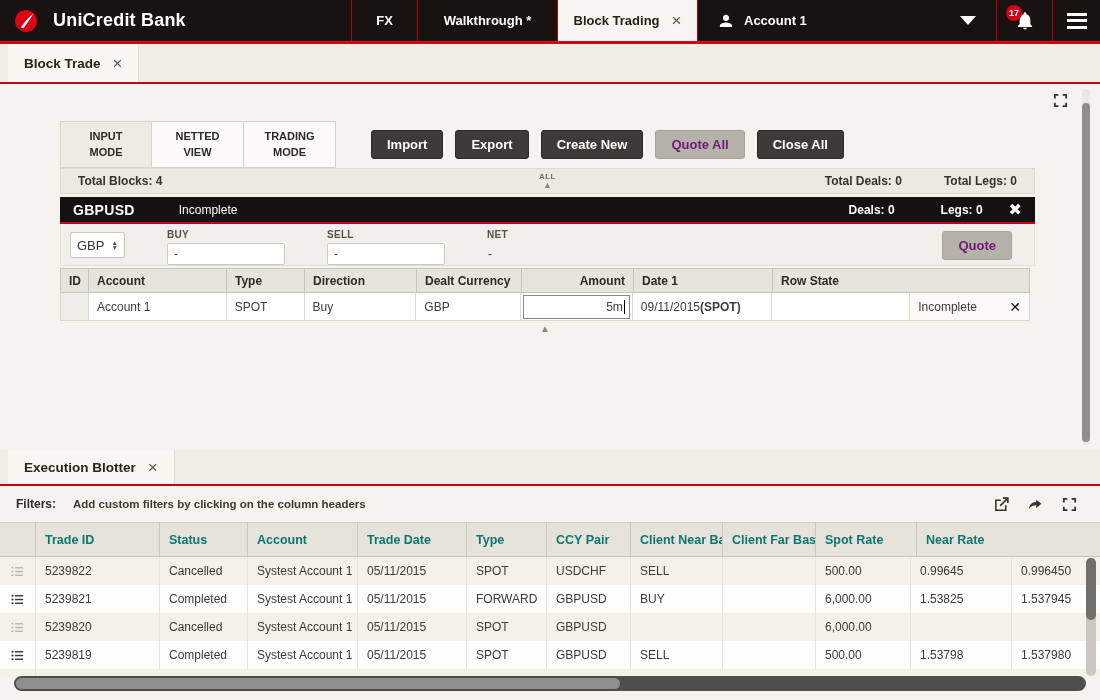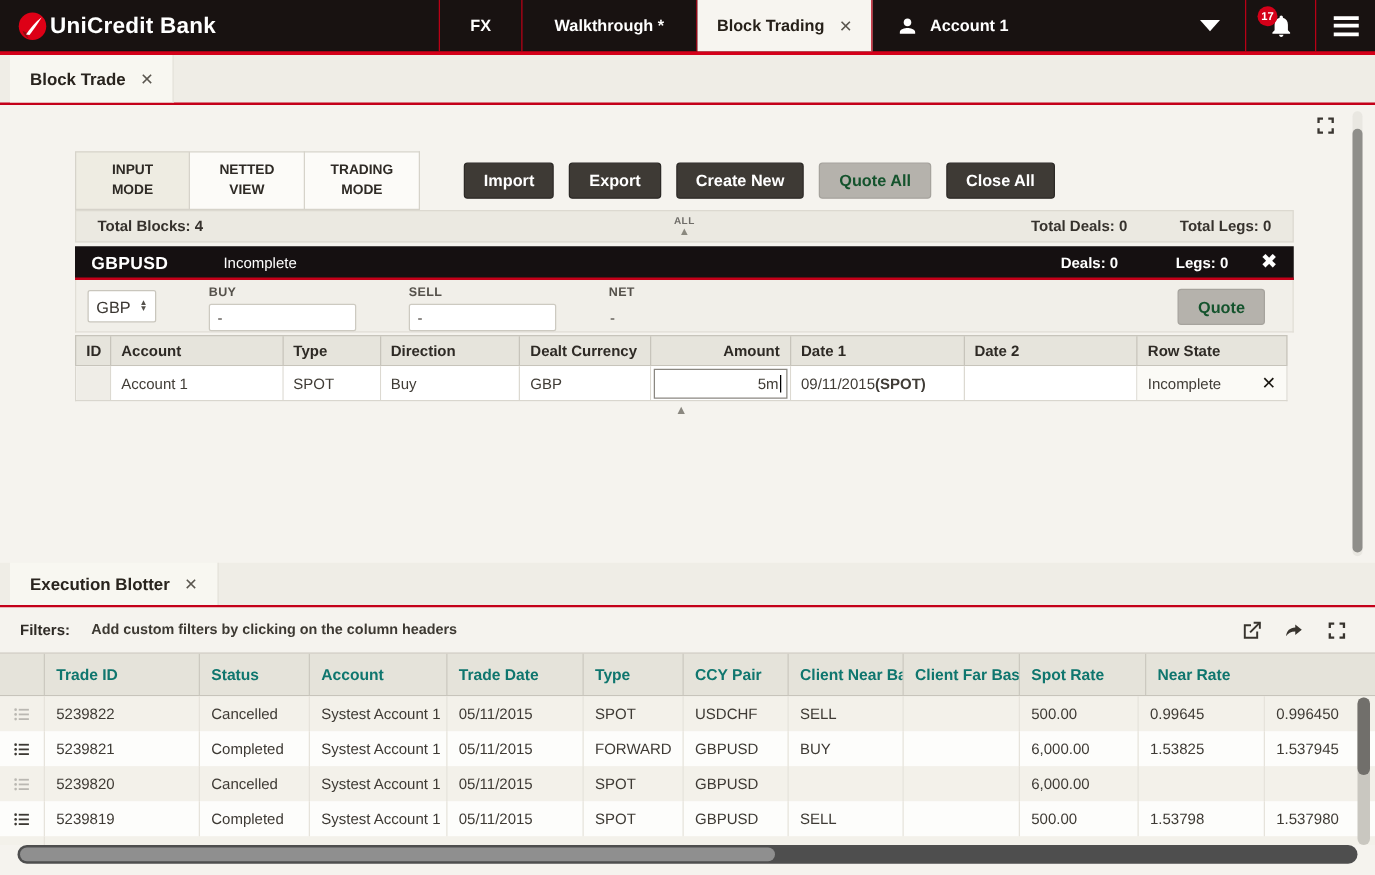--- a/index.html
+++ b/index.html
@@ -3,21 +3,21 @@
 <meta charset="utf-8">
 <style>
   *{box-sizing:border-box;margin:0;padding:0}
   html,body{width:1100px;height:700px}
   body{font-family:"Liberation Sans","DejaVu Sans",sans-serif;background:#f5f3ee;overflow:hidden;color:#2e2a25}
   .screen{width:1100px;height:700px;overflow:hidden;position:relative;background:#f5f3ee}
 
   
   .topbar{height:44px;background:#181211;display:flex;align-items:stretch;border-bottom:3px solid #d40019}
   .tb-sec{display:flex;align-items:center;justify-content:center;border-right:1px solid #b80016;color:#fff;font-weight:700;font-size:13px;cursor:default}
-  .brand{width:352px;justify-content:flex-start;padding-left:14px;gap:2px;font-size:18px;letter-spacing:.2px}
+  .brand{width:352px;justify-content:flex-start;padding-left:14px;gap:15px;font-size:18px;letter-spacing:.2px}
   .brand svg{flex:0 0 auto}
   .tb-fx{width:66px}
   .tb-walk{width:140px}
   .tb-tab{width:140px;background:#f7f5f0;color:#262019;gap:12px}
   .tab-x{color:#5a564f;font-weight:400;font-size:17px;line-height:1}
   .tb-account{flex:1;justify-content:flex-start;padding:0 20px;gap:10px}
   .caret-down{margin-left:auto;width:0;height:0;border-left:8px solid transparent;border-right:8px solid transparent;border-top:9px solid #fff}
   .tb-bell{width:56px;position:relative}
   .badge{position:absolute;top:5px;left:9px;min-width:16px;height:16px;border-radius:50%;background:#d40019;color:#fff;font-size:9px;font-weight:700;display:flex;align-items:center;justify-content:center}
   .tb-burger{width:47px;border-right:none;flex-direction:column;gap:3.5px}
@@ -35,21 +35,21 @@
   .panel-inner{padding:37px 0 0 60px}
 
   .mode-row{display:flex;height:47px;align-items:center;width:975px}
   .mode-tab{width:92px;height:47px;border:1px solid #d6d3ca;background:#fcfbf8;display:flex;align-items:center;justify-content:center;text-align:center;font-size:11px;font-weight:700;color:#2e2a25;line-height:1.4;cursor:default}
   .mode-tab+.mode-tab{border-left:none}
   .mode-tab.active{background:#eeece2}
   .mode-tab span{word-spacing:200px}
   .btn{background:#3e3a35;color:#fff;font-weight:700;font-size:13px;border:1px solid #2c2926;border-radius:3px;padding:6px 15px;font-family:inherit;cursor:default}
   .btn.first{margin-left:35px}
   .btn+.btn{margin-left:12px}
-  .btn.disabled{background:#b5b2ac;color:#14532d;border-color:#a6a39d}
+  .btn.disabled{background:#b5b2ac;color:#701a75;border-color:#a6a39d}
   .push{margin-left:auto}
 
   .totals-bar{height:26px;background:#ebe9e1;border:1px solid #dcd9d0;display:flex;align-items:center;font-size:12px;font-weight:700;color:#36322d;padding:0 17px;position:relative;width:975px}
   .tb-center{position:absolute;left:50%;transform:translateX(-50%);display:flex;flex-direction:column;align-items:center;line-height:1;cursor:default}
   .all-lbl{font-size:8px;color:#6f6d68;font-weight:700;letter-spacing:.4px}
   .all-tri{font-size:9px;color:#8b897f}
   .tb-right{margin-left:auto;display:flex;gap:42px}
 
   .block-card{width:975px;margin-top:3px}
   .bk-head{height:27px;background:#151011;border-bottom:2px solid #c40019;display:flex;align-items:center;color:#fff;padding:0 13px}
@@ -234,21 +234,20 @@
 
         <div class="dtable">
           <div class="dhead">
             <div class="dc w0">ID</div>
             <div class="dc w1">Account</div>
             <div class="dc w2">Type</div>
             <div class="dc w3">Direction</div>
             <div class="dc w4">Dealt Currency</div>
             <div class="dc w5" style="justify-content:flex-end">Amount</div>
             <div class="dc w6">Date 1</div>
-            <div class="dc w7">Date 2</div>
             <div class="dc w8">Row State</div>
           </div>
           <div class="drow">
             <div class="dc w0 idc"></div>
             <div class="dc w1">Account 1</div>
             <div class="dc w2">SPOT</div>
             <div class="dc w3">Buy</div>
             <div class="dc w4">GBP</div>
             <div class="dc w5 amt">
               <div class="amount-input">

